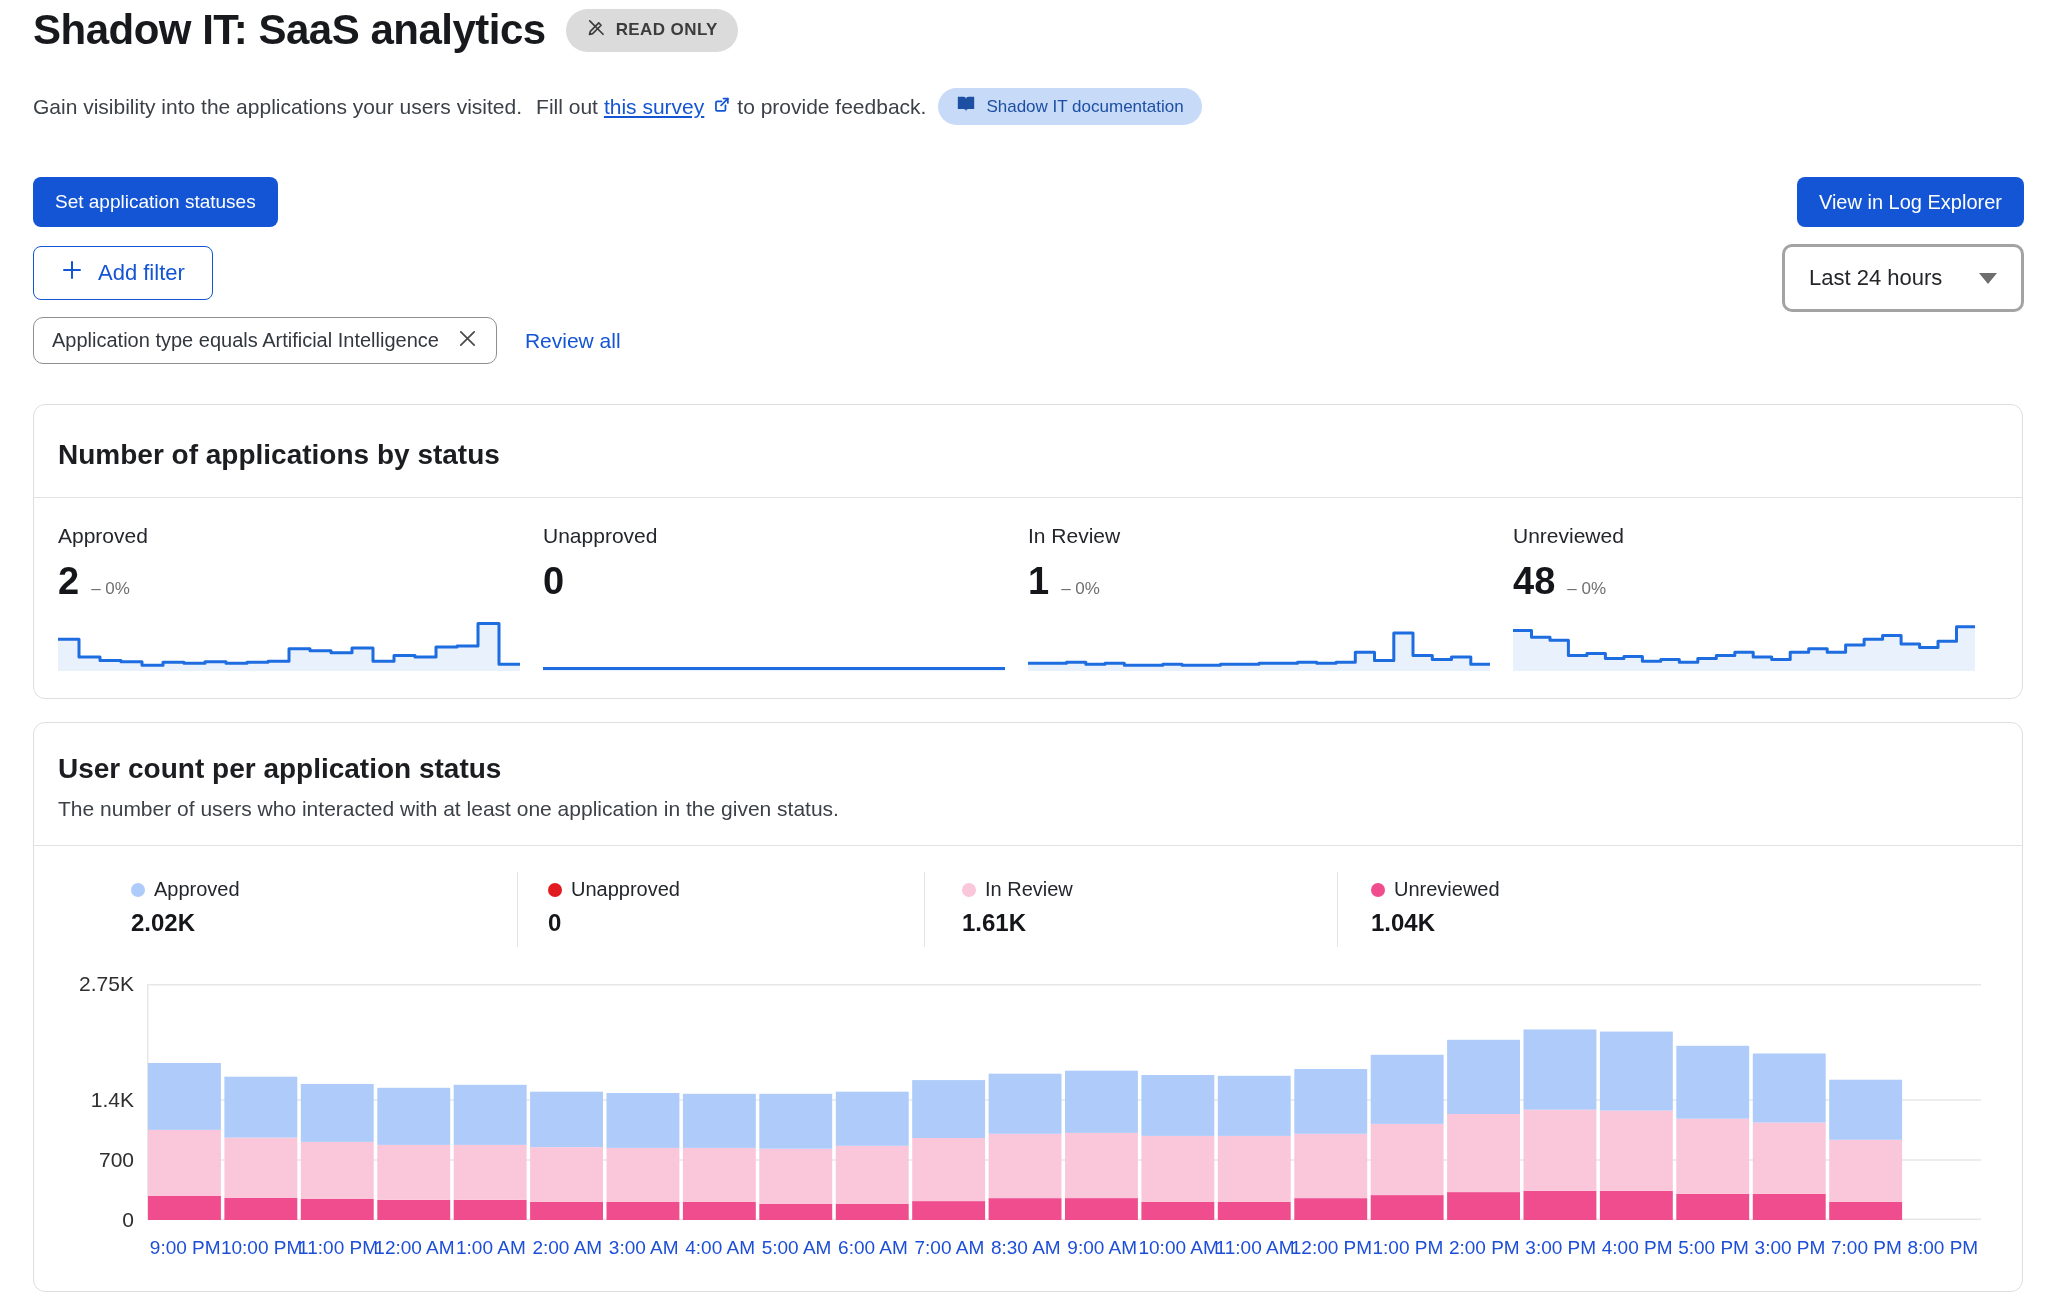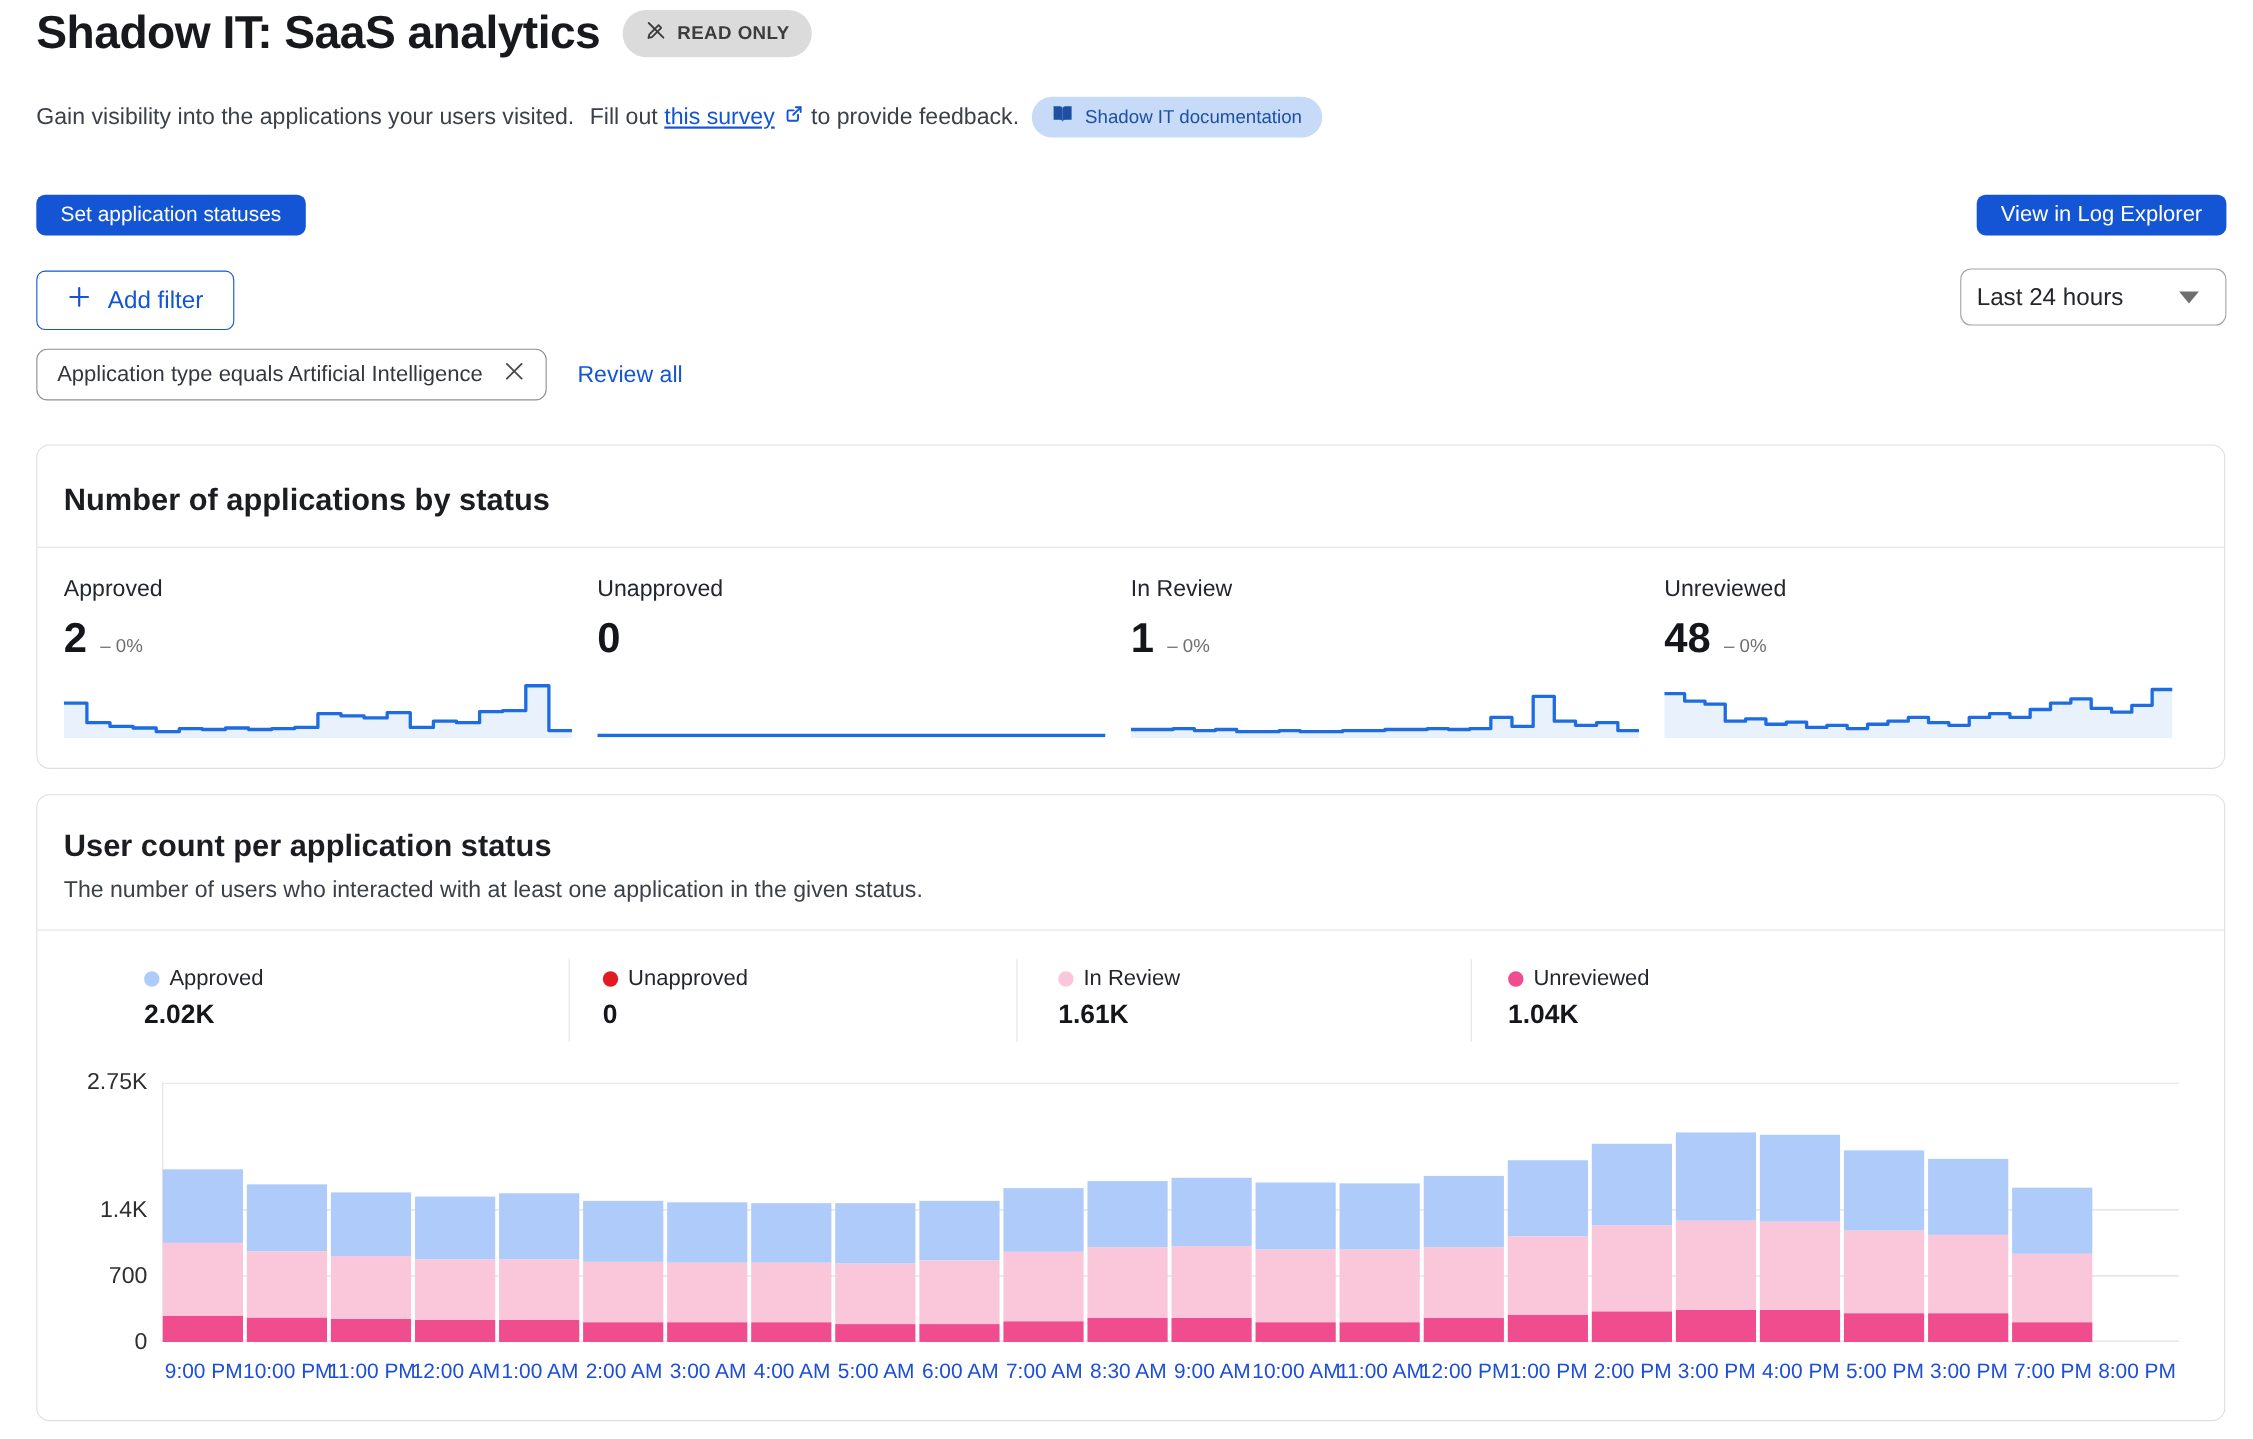--- a/index.html
+++ b/index.html
@@ -14,30 +14,30 @@
   .readonly-badge { display:inline-flex; align-items:center; gap:10px; background:#dbdbdb;
     border-radius:999px; padding:9px 20px; font-size:17px; font-weight:700; color:#3c3c3c; letter-spacing:.4px; }
 
   .subtitle-row { left:33px; top:88px; display:flex; align-items:center; font-size:21px; color:#3c4148;justify-content:center; }
   .subtitle-row a { color:#1355d4; text-decoration:underline; margin-left:6px; }
   .ml14 { margin-left:14px; } .ml8 { margin-left:8px; } .ml6 { margin-left:6px; } .ml12 { margin-left:12px; }
   .doc-badge { display:inline-flex; align-items:center; gap:10px; background:#c7daf7; color:#1d4fa3;
     border-radius:999px; padding:7px 18px; font-size:17px; }
 
   
-  .btn-primary { display:inline-flex; align-items:center; justify-content:center; height:37px;
+  .btn-primary { display:inline-flex; align-items:center; justify-content:center; height:50px;
     background:#1355d4; color:#fff; border:none; border-radius:8px; font-size:19px; padding:0 22px;
     font-family:inherit; cursor:pointer; }
   .btn-set { left:33px; top:177px; }
   .btn-log { right:24px; top:177px; font-size:20px; }
   .btn-outline { left:33px; top:246px; display:inline-flex; align-items:center; gap:15px; height:54px;
     background:#fff; border:1px solid #1355d4; color:#1355d4; border-radius:8px; font-size:22px;
     padding:0 27px; font-family:inherit; cursor:pointer; }
-  .dropdown { right:24px; top:244px; width:242px; height:52px; border:1px solid #a3a3a3; border-radius:10px;
-    display:flex; align-items:center; justify-content:space-between; padding:0 24px 0 14px; font-size:22px;
+  .dropdown { right:24px; top:244px; width:242px; height:68px; border:3px solid #a3a3a3; border-radius:10px;
+    display:flex; align-items:center; justify-content:space-between; padding:0 24px 0 24px; font-size:22px;
     color:#24262a; cursor:pointer; background:#fff; }
   .caret { width:0; height:0; border-left:9px solid transparent; border-right:9px solid transparent;
     border-top:11px solid #6e6e6e; }
 
   .chip-row { left:33px; top:317px; display:flex; align-items:center; }
   .chip { display:inline-flex; align-items:center; gap:18px; height:47px; border:1px solid #8f8f8f;
     border-radius:10px; padding:0 18px; font-size:20px; color:#33373d; background:#fff; }
   .chip svg { cursor:pointer; }
   .clear-all { margin-left:28px; color:#1355d4; font-size:21px; cursor:pointer; }
 

